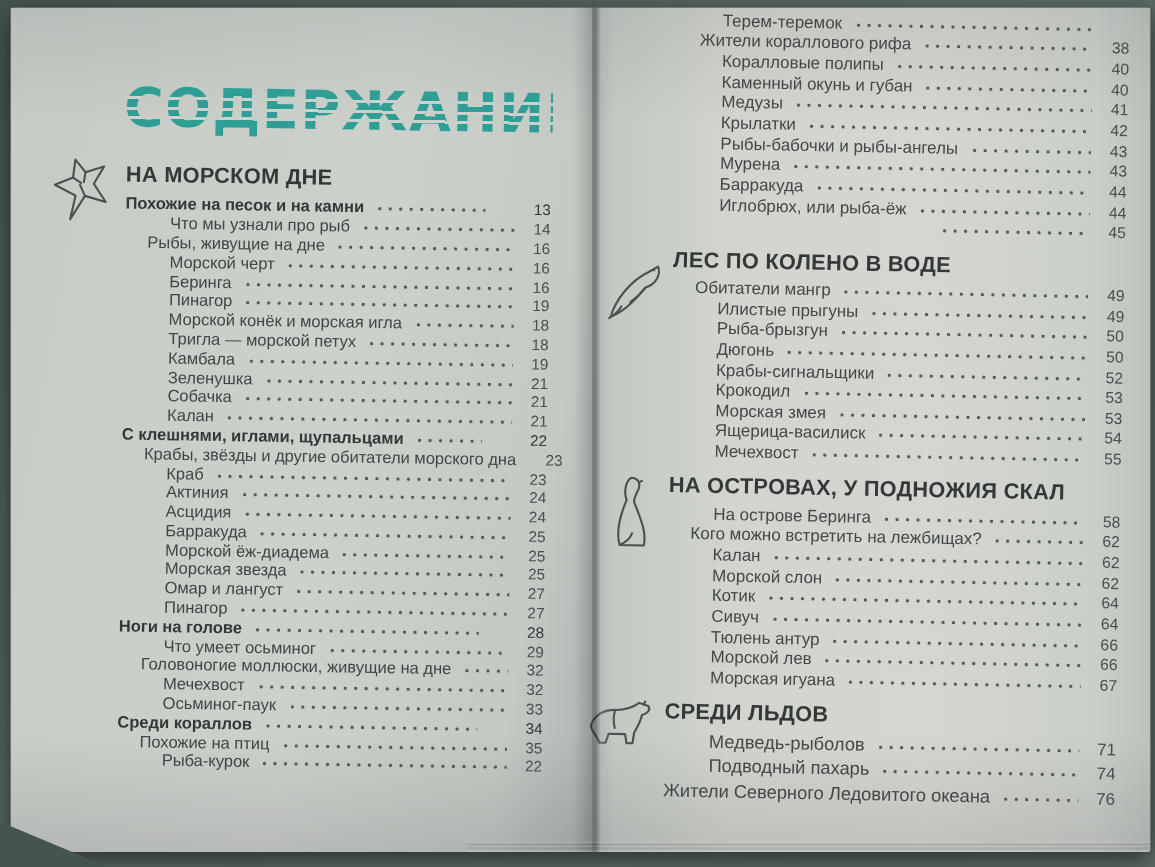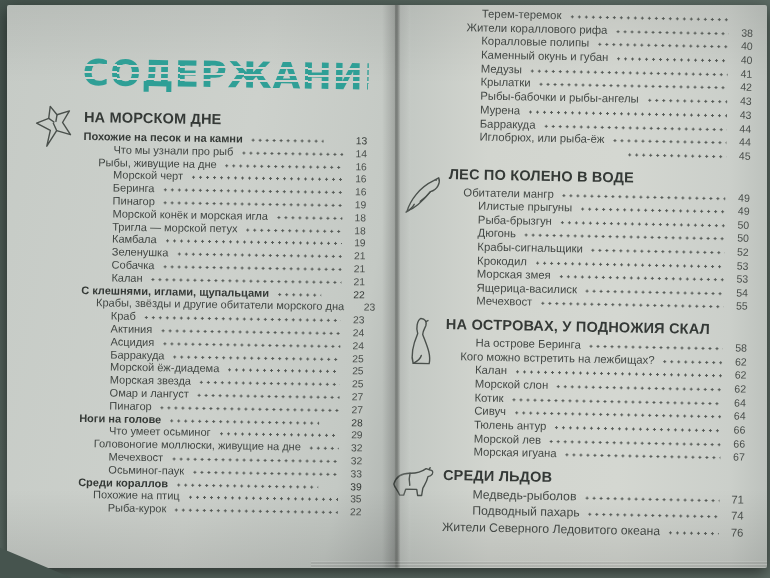--- a/index.html
+++ b/index.html
@@ -244,21 +244,21 @@
             <span class="pg">32</span>
           </div>
           <div class="row lvl3">
             <span class="lbl">Осьминог-паук</span>
             <span class="leader"></span>
             <span class="pg">33</span>
           </div>
           <div class="row lvl1 bold">
             <span class="lbl">Среди кораллов</span>
             <span class="leader"></span>
-            <span class="pg">39</span>
+            <span class="pg">34</span>
           </div>
           <div class="row lvl2">
             <span class="lbl">Похожие на птиц</span>
             <span class="leader"></span>
             <span class="pg">35</span>
           </div>
           <div class="row lvl3">
             <span class="lbl">Рыба-курок</span>
             <span class="leader"></span>
             <span class="pg">22</span>

